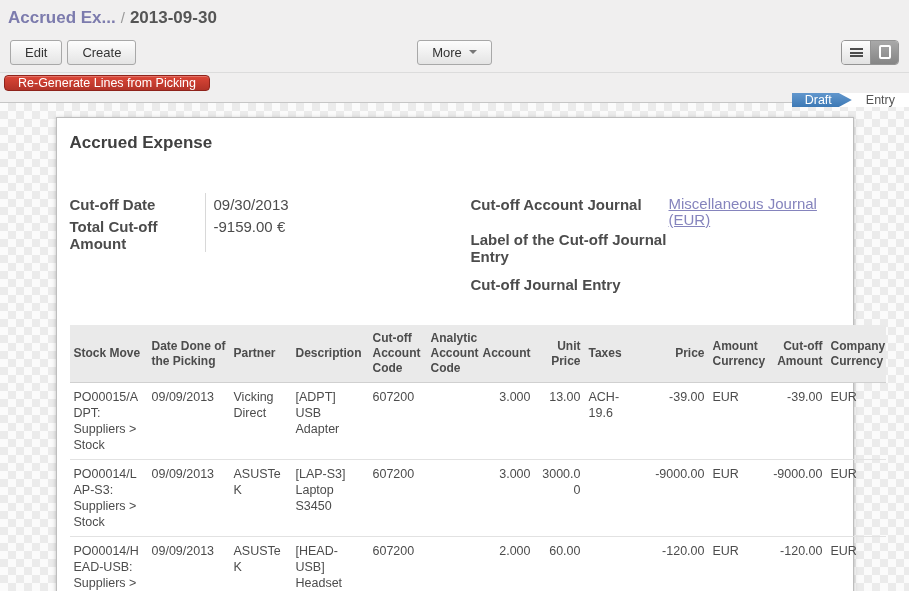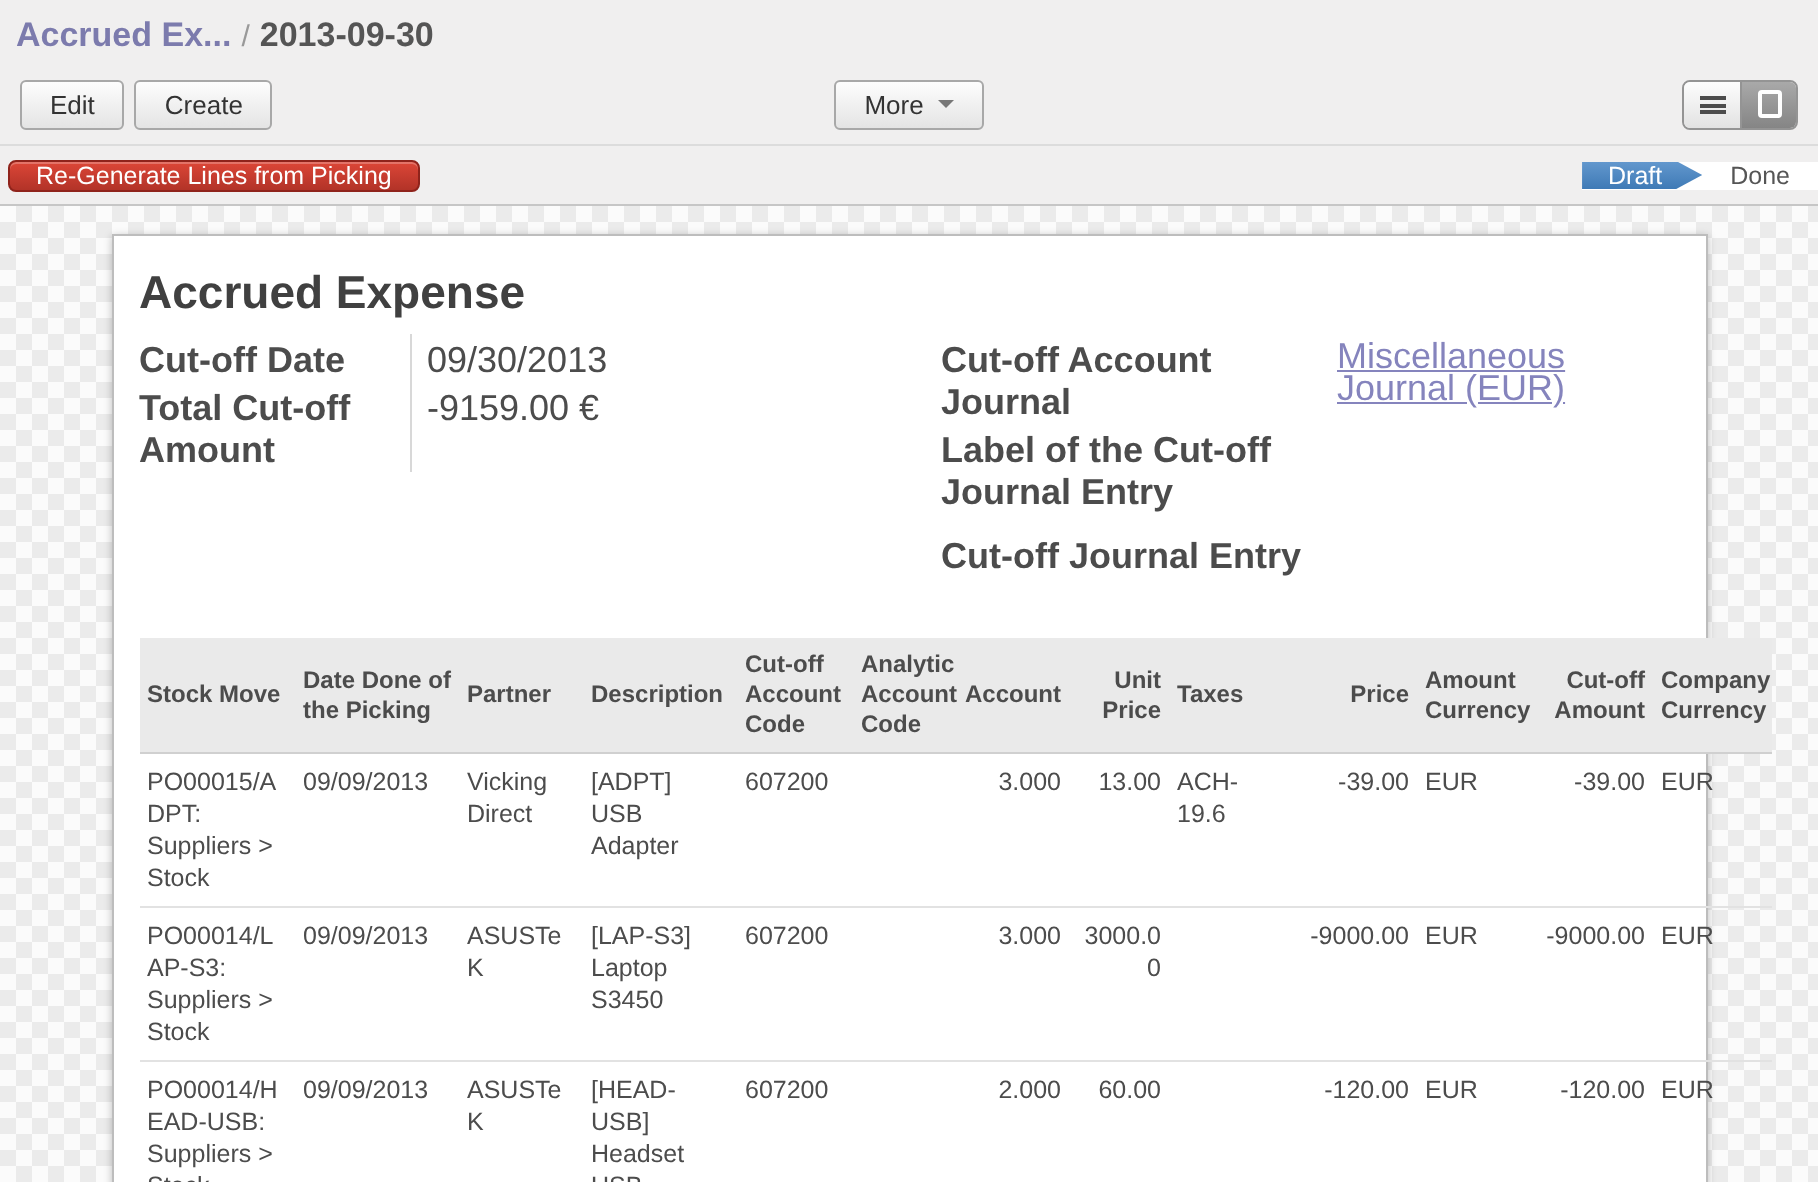--- a/index.html
+++ b/index.html
@@ -27,46 +27,46 @@
   .switcher { display:flex; border:1px solid #949494; border-radius:4px; overflow:hidden; }
   .seg { width:28px; height:23px; display:flex; align-items:center; justify-content:center;
     background:linear-gradient(#fdfdfd,#e2e2e2); cursor:pointer; }
   .seg + .seg { border-left:1px solid #949494; }
   .seg.active { background:linear-gradient(#a9a9a9,#858585); }
   .icon-list { width:13px; height:9px; border-top:2px solid #4c4c4c; border-bottom:2px solid #4c4c4c; position:relative; }
   .icon-list::after { content:""; position:absolute; left:0; top:2.5px; width:13px; height:2px; background:#4c4c4c; }
   .icon-form { width:12px; height:14px; border:2px solid #fff; border-radius:2px; background:transparent; }
 
   
-  .actionbar { height:31px; display:flex; align-items:center; padding-left:4px;
-    border-top:1px solid #dcdcdc; border-bottom:1px solid #c6c6c6; }
+  .actionbar { height:31px; display:flex; align-items:flex-start; padding-left:4px;
+    border-top:1px solid #dcdcdc; border-bottom:1px solid #c6c6c6;flex-direction:column; }
   .btn-red { font-family:inherit; font-size:12.5px; font-weight:500; color:#fff;
     background:linear-gradient(#dc4637,#b23328); border:1px solid #8f231b; border-radius:4px;
     box-shadow:inset 0 1px 0 rgba(255,255,255,.25); padding:0 13px; margin:2px 4px 2px 0; cursor:pointer; }
   .statusbar { margin-left:auto; display:flex; align-items:stretch; background:#fff; }
   .st-draft { display:flex; align-items:center; color:#fff; font-size:12.5px;
     background:linear-gradient(#6297cd,#3d79b5); padding:0 20px 0 13px; cursor:pointer;
     clip-path:polygon(0 0, calc(100% - 13px) 0, 100% 50%, calc(100% - 13px) 100%, 0 100%); }
   .st-done { display:flex; align-items:center; color:#555; font-size:12.5px; padding:0 14px; cursor:pointer; }
 
   
   .content { height:488px; overflow:hidden;
     background-color:#fbfbfb;
     background-image:
       linear-gradient(45deg,#ebebeb 25%,transparent 25%,transparent 75%,#ebebeb 75%),
       linear-gradient(45deg,#ebebeb 25%,transparent 25%,transparent 75%,#ebebeb 75%);
     background-size:16px 16px; background-position:0 0,8px 8px; }
   .sheet { width:798px; margin:14px auto 0; background:#fff; border:1px solid #bdbdbd;
     box-shadow:0 1px 4px rgba(0,0,0,.25); min-height:500px; padding:15px 0 0 13px; overflow:visible; }
 
-  h1.form-title { font-size:23px; color:#404040; margin:0 0 7px 0; }
+  h1.form-title { font-size:17px; color:#404040; margin:0 0 40px 0; }
 
   
   .fields { display:flex; margin-bottom:30px; }
-  .fgroup { font-size:18px; }
+  .fgroup { font-size:15px; }
   .fgroup .frow { display:flex; }
   .flabel { font-weight:bold; color:#4c4c4c; }
   .fvalue { color:#4c4c4c; }
   .fvalue.link { color:#8584bd; cursor:pointer; }
   .fg-left { width:385px; }
   .fg-left .frow { min-height:22px; align-items:stretch; }
   .fg-left .flabel { width:135px; padding-top:3px; }
   .fg-left .fvalue { border-left:1px solid #d8d8d8; padding:3px 0 0 8px; flex:1; }
   .fg-right { margin-left:17px; width:383px; }
   .fg-right .frow { min-height:22px; }
@@ -117,21 +117,21 @@
             <span class="icon-form"></span>
           </span>
       </div>
     </div>
   </div>
 
   <div class="actionbar">
     <button class="btn-red">Re-Generate Lines from Picking</button>
     <div class="statusbar">
       <span class="st-draft">Draft</span>
-      <span class="st-done">Done</span>
+      <span class="st-done">Entry</span>
     </div>
   </div>
 
   <div class="content">
     <div class="sheet">
       <h1 class="form-title">Accrued Expense</h1>
       <div class="fields">
         <div class="fgroup fg-left" id="fields-left">
             <div class="frow">
               <span class="flabel">Cut-off Date</span>

